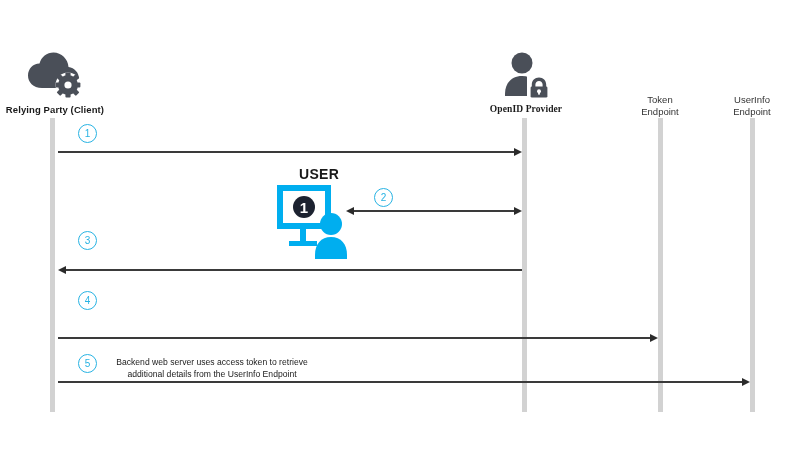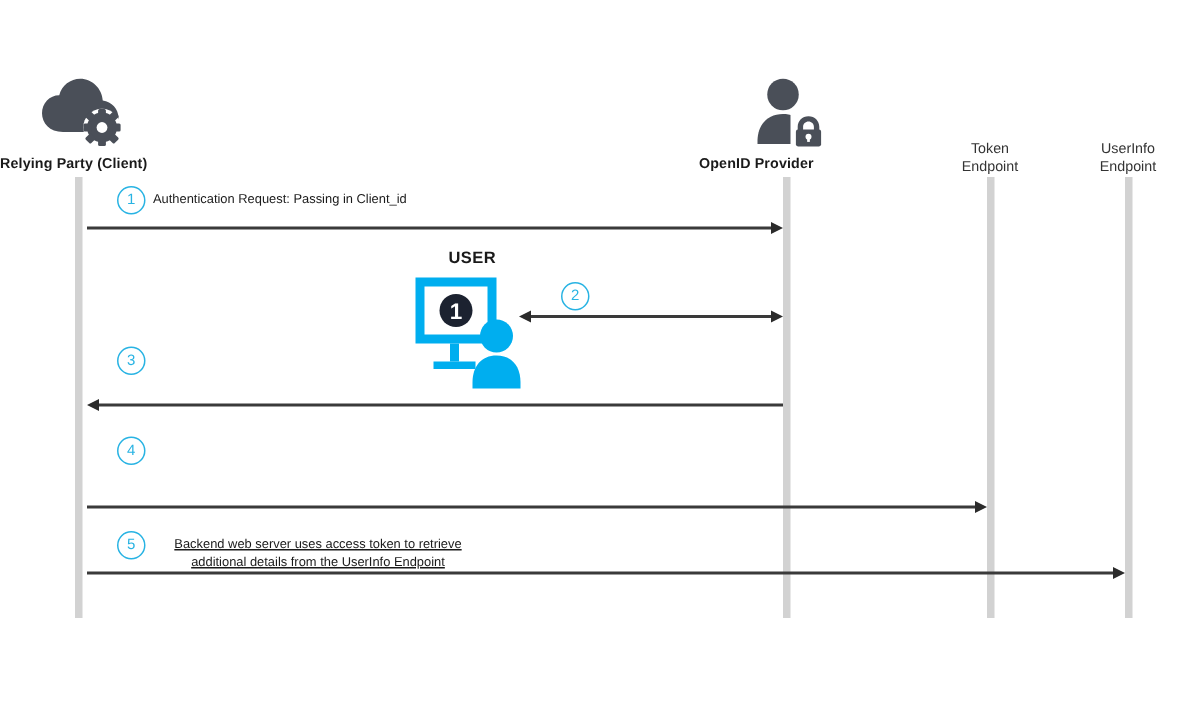--- a/index.html
+++ b/index.html
@@ -20,21 +20,21 @@
   .lifeline {
     position: absolute;
     width: 5px;
     background: #d2d2d2;
   }
   .actor-label {
     position: absolute;
     font-size: 9.5px;
     font-weight: bold;
     color: #1a1a1a;
-    text-align: left;
+    text-align: center;
     white-space: nowrap;
     letter-spacing: 0.1px;
   }
   .endpoint-label {
     position: absolute;
     font-size: 9.5px;
     font-weight: normal;
     color: #333333;
     text-align: center;
     line-height: 12px;
@@ -78,21 +78,21 @@
     font-size: 8.6px;
     color: #1a1a1a;
     line-height: 11.5px;
     white-space: pre-line;
   }
   .step-text.center {
     text-align: center;
   }
   .user-label {
     position: absolute;
-    font-size: 11px;
+    font-size: 14px;
     font-weight: bold;
     color: #1a1a1a;
     letter-spacing: 0.3px;
   }
   .icon-svg {
     position: absolute;
   }
 </style>
 </head>
 <body>
@@ -123,39 +123,38 @@
     <path d="M20 24 C30 24 37 31 37 42 L37 44 L3 44 L3 42 C3 31 10 24 20 24 Z" fill="#4a4f58"></path>
     <rect x="25" y="24" width="22" height="22" fill="#ffffff"></rect>
     <g fill="#4a4f58">
       <path d="M37 25.5 C41.2 25.5 44.2 28.6 44.2 32.6 L44.2 35.4 L40.6 35.4 L40.6 32.6 C40.6 30.6 39 29 37 29 C35 29 33.4 30.6 33.4 32.6 L33.4 35.4 L29.8 35.4 L29.8 32.6 C29.8 28.6 32.8 25.5 37 25.5 Z"></path>
       <rect x="28.6" y="34.4" width="16.8" height="11.2" rx="1.4"></rect>
     </g>
     <circle cx="37" cy="39.2" r="2" fill="#ffffff"></circle>
     <rect x="36.1" y="39.2" width="1.8" height="3.4" fill="#ffffff"></rect>
   </svg>
 
-  <div class="actor-label" style="left:466px; top:104px; width:120px;">OpenID Provider</div>
+  <div class="actor-label" style="left:466px; top:104px; width:120px;font-family:Liberation Serif, serif;">OpenID Provider</div>
 
   <div class="endpoint-label" style="left:610px; top:94px; width:100px;">
     <div>Token</div>
     <div>Endpoint</div>
   </div>
 
   <div class="endpoint-label" style="left:702px; top:94px; width:100px;">
     <div>UserInfo</div>
     <div>Endpoint</div>
   </div>
 
   <div class="lifeline" style="left:50px; top:118px; height:294px;"></div>
   <div class="lifeline" style="left:522px; top:118px; height:294px;"></div>
   <div class="lifeline" style="left:658px; top:118px; height:294px;"></div>
   <div class="lifeline" style="left:750px; top:118px; height:294px;"></div>
 
   <div class="step-circle" style="left:78px; top:124px;">1</div>
-  <div class="step-text" style="left:102px; top:127px; width:330px;">Authentication Request: Passing in Client_id</div>
   <div class="arrow-line" style="left:58px; top:151px; width:458px;"></div>
   <div class="arrow-head right" style="left:514px; top:147.5px;"></div>
 
   <div class="user-label" style="left:299px; top:166px;">USER</div>
 
   <svg class="icon-svg" style="left:276px; top:184px;" width="72" height="76" viewBox="0 0 72 76">
 
     <rect x="1" y="1" width="54" height="44" fill="#00aeef"></rect>
 
     <rect x="7" y="7" width="42" height="32" fill="#ffffff"></rect>
@@ -177,18 +176,18 @@
 
   <div class="step-circle" style="left:78px; top:231px;">3</div>
   <div class="arrow-line" style="left:64px; top:269px; width:458px;"></div>
   <div class="arrow-head left" style="left:58px; top:265.5px;"></div>
 
   <div class="step-circle" style="left:78px; top:291px;">4</div>
   <div class="arrow-line" style="left:58px; top:337px; width:594px;"></div>
   <div class="arrow-head right" style="left:650px; top:333.5px;"></div>
 
   <div class="step-circle" style="left:78px; top:354px;">5</div>
-  <div class="step-text center" style="left:100px; top:357px; width:224px;text-decoration:underline;">Backend web server uses access token to retrieve
+  <div class="step-text center" style="left:100px; top:357px; width:224px;">Backend web server uses access token to retrieve
 additional details from the UserInfo Endpoint</div>
   <div class="arrow-line" style="left:58px; top:381px; width:686px;"></div>
   <div class="arrow-head right" style="left:742px; top:377.5px;"></div>
 
 </div>
 
 </body></html>

